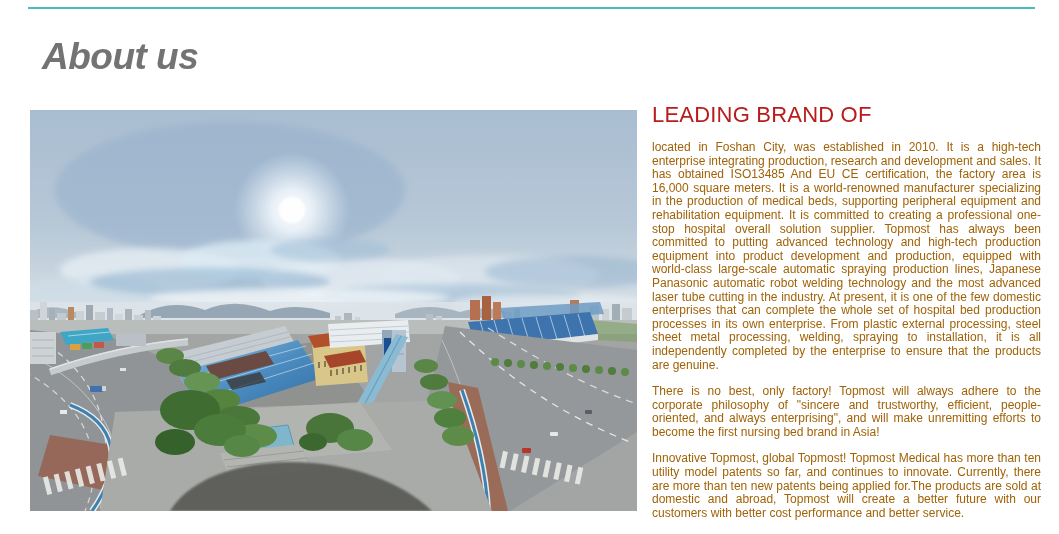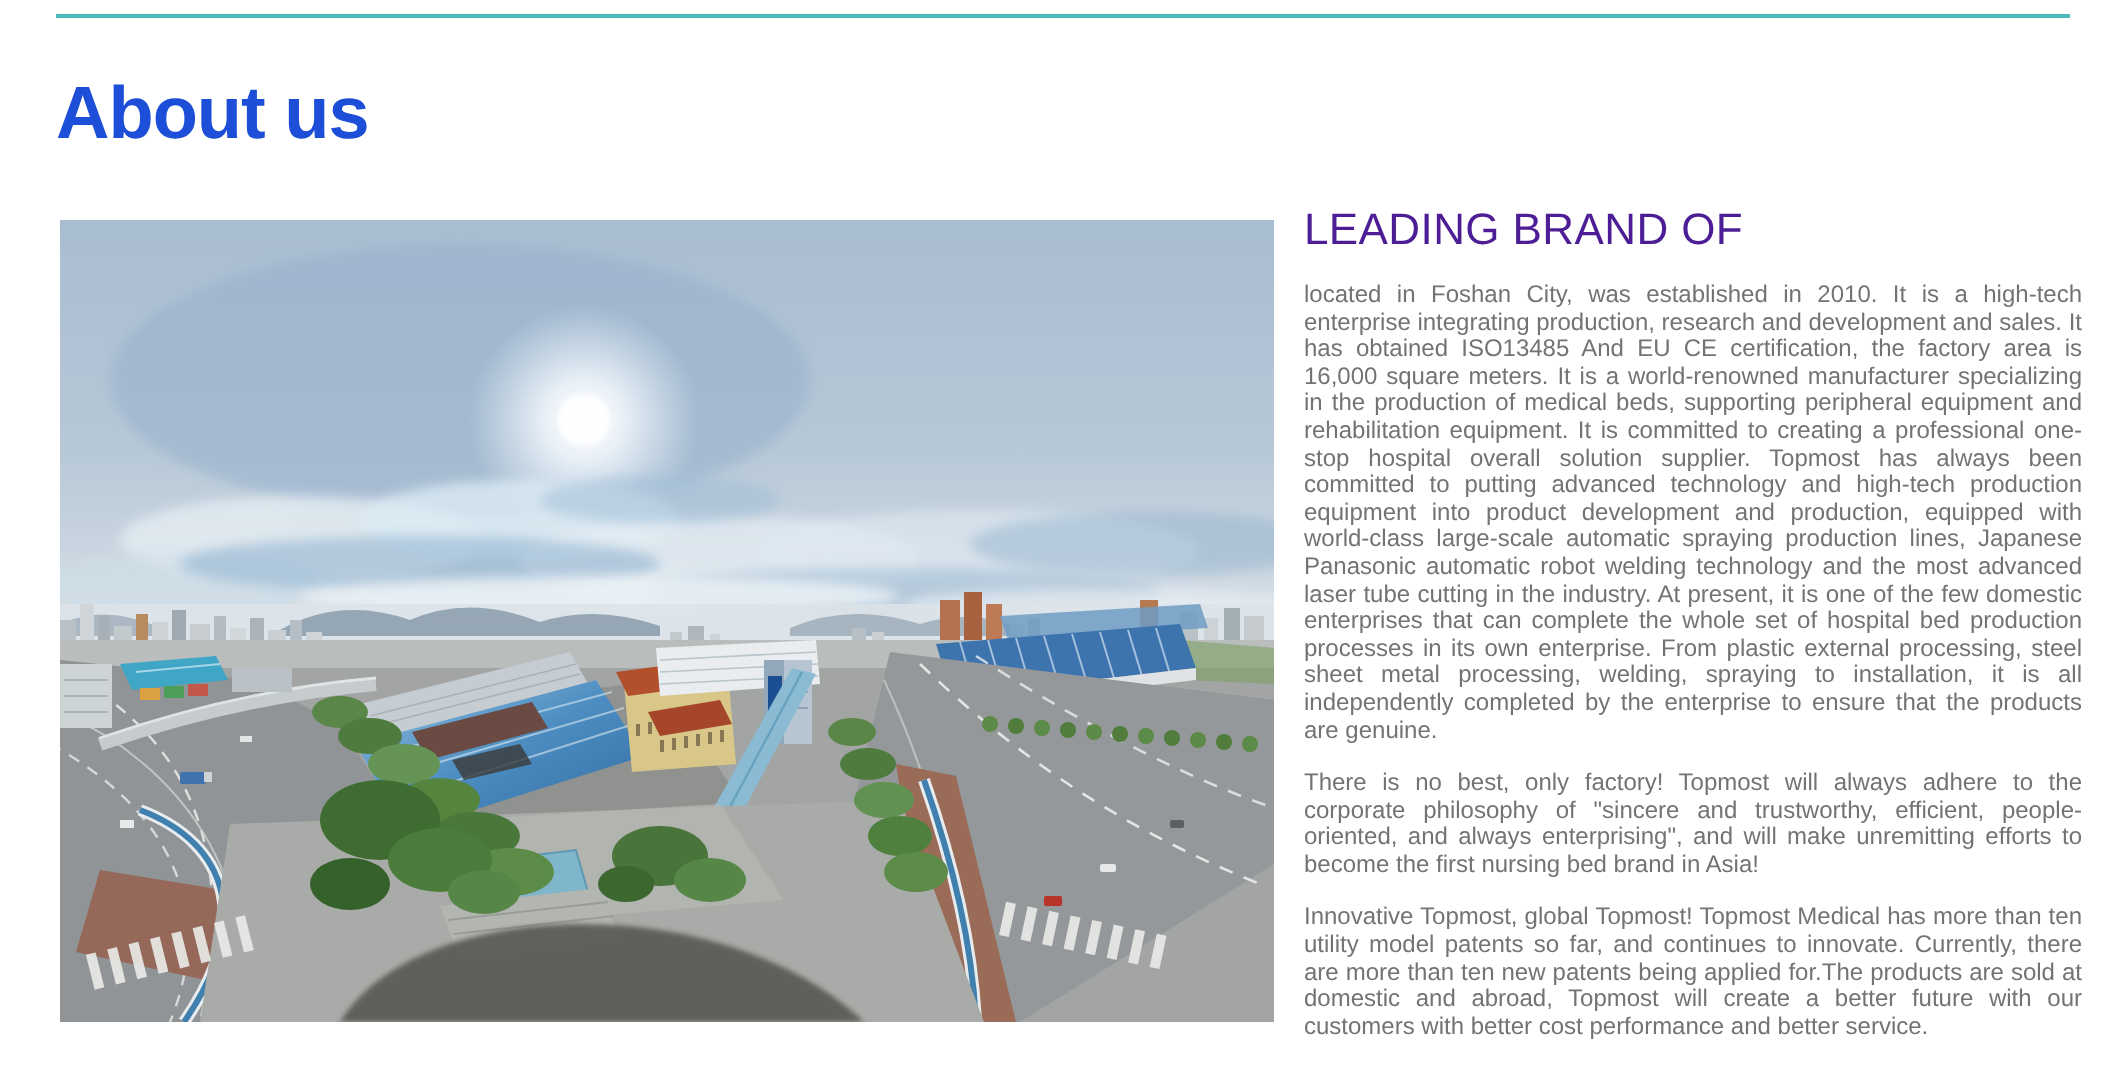--- a/index.html
+++ b/index.html
@@ -12,53 +12,54 @@
     color: #333;
   }
   .top-rule {
     position: absolute;
     left: 28px; top: 7px;
     width: 1007px; height: 2px;
     background: #49bcbe;
   }
   .page-title {
     position: absolute;
-    left: 28px; top: 36px;
+    left: 42px; top: 36px;
     font-size: 37px;
     font-weight: 700;
-    color: #1d4ed8;
+    color: #737373;
     letter-spacing: -0.5px;
+    font-style: italic;
   }
   .panorama {
     position: absolute;
     left: 30px; top: 110px;
     width: 607px; height: 401px;
     overflow: hidden;
     background: #b7c8d7;
   }
   .panorama svg { display: block; width: 607px; height: 401px; }
   .right-col {
     position: absolute;
     left: 652px; top: 103px;
     width: 389px;
   }
   .section-heading {
-    color: #4c1d95;
+    color: #b91c1c;
     font-size: 22px;
     line-height: 24px;
     font-weight: 400;
     letter-spacing: 0.2px;
     margin-bottom: 14px;
   }
   .section-heading span { display: block; }
   .right-col p {
     font-size: 12px;
     line-height: 13.6px;
     text-align: justify;
-    color: #737373;
+    color: #a16207;
     margin-bottom: 13px;
   }
   .right-col p:last-child { margin-bottom: 0; }
 </style>
 </head>
 <body>
 
 <div class="top-rule"></div>
 
 <h1 class="page-title">About us</h1>

